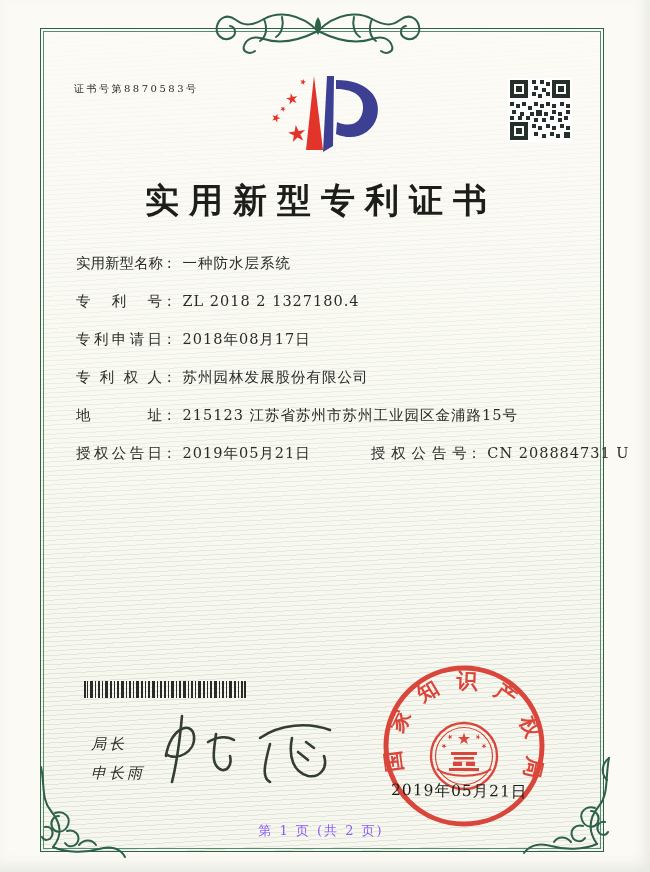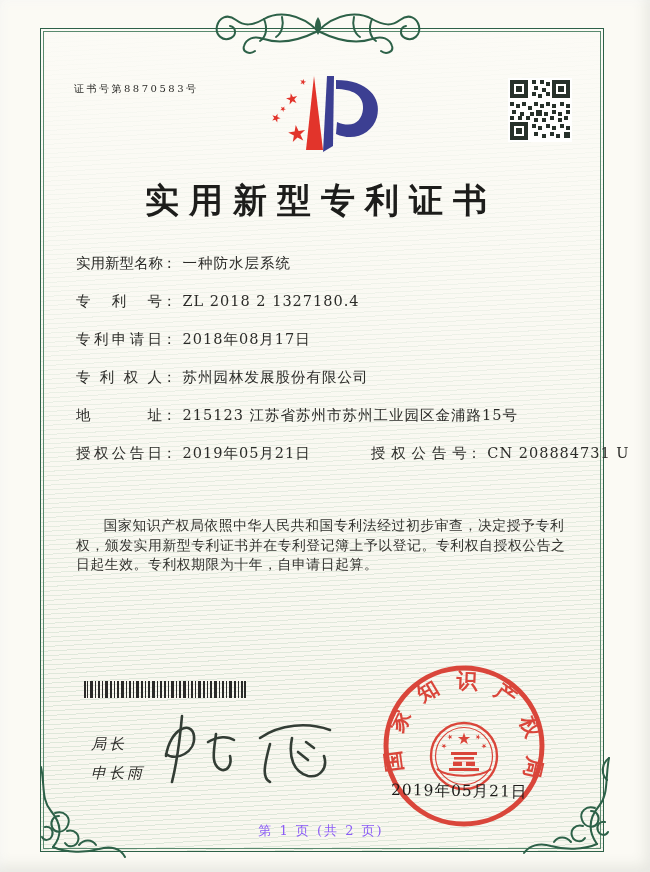--- a/index.html
+++ b/index.html
@@ -208,21 +208,20 @@
     </div>
     <div class="frow">
       <span class="flabel">地址</span><span class="fcolon">：</span><span class="fvalue">215123 江苏省苏州市苏州工业园区金浦路15号</span>
     </div>
     <div class="frow">
       <span class="flabel">授权公告日</span><span class="fcolon">：</span><span class="fvalue">2019年05月21日</span><span class="grant-pair"><span class="flabel">授权公告号</span><span class="fcolon">：</span><span class="fvalue">CN 208884731 U</span></span>
     </div>
   </div>
 
   <div class="paras">
-    <p>国家知识产权局依照中华人民共和国专利法经过初步审查，决定授予专利权，颁发实用新型专利证书并在专利登记簿上予以登记。专利权自授权公告之日起生效。专利权期限为十年，自申请日起算。</p>
   </div>
 
   <svg class="barcode" viewBox="0 0 162 17" preserveAspectRatio="none">
     <g fill="#2a2a28">
       <rect x="0" width="2" height="17"></rect>
         <rect x="3" width="1" height="17"></rect>
         <rect x="6" width="3" height="17"></rect>
       <rect x="11" width="1" height="17"></rect>
         <rect x="14" width="2" height="17"></rect>
         <rect x="18" width="1" height="17"></rect>

